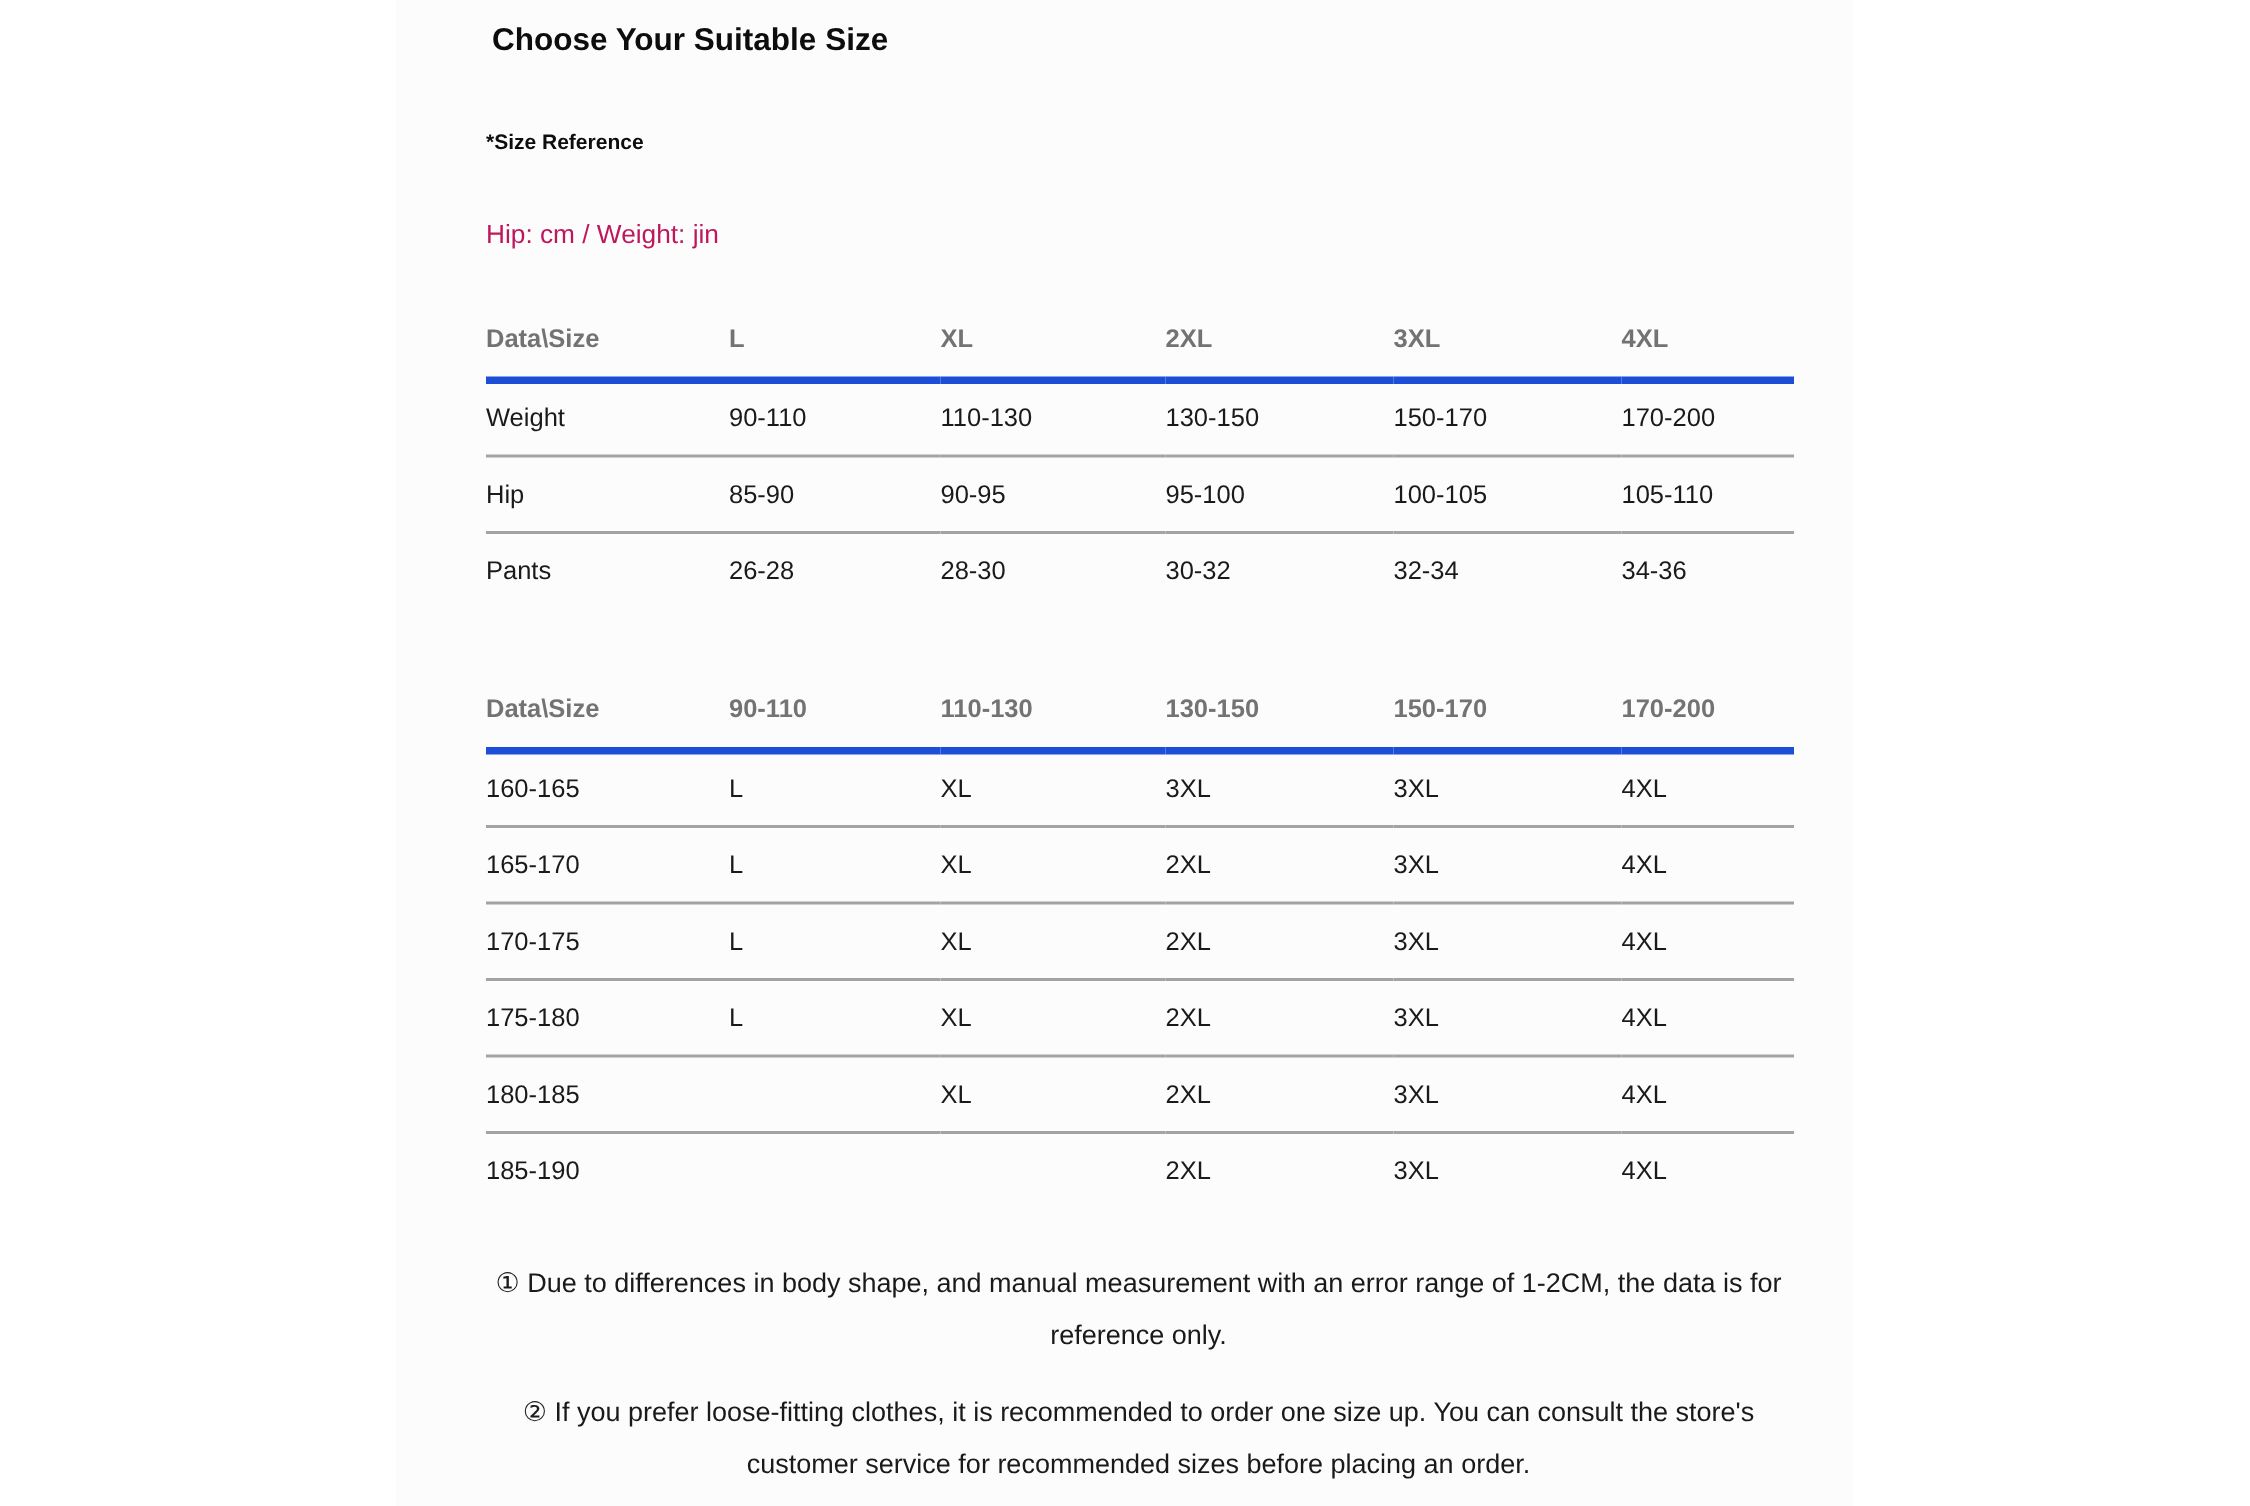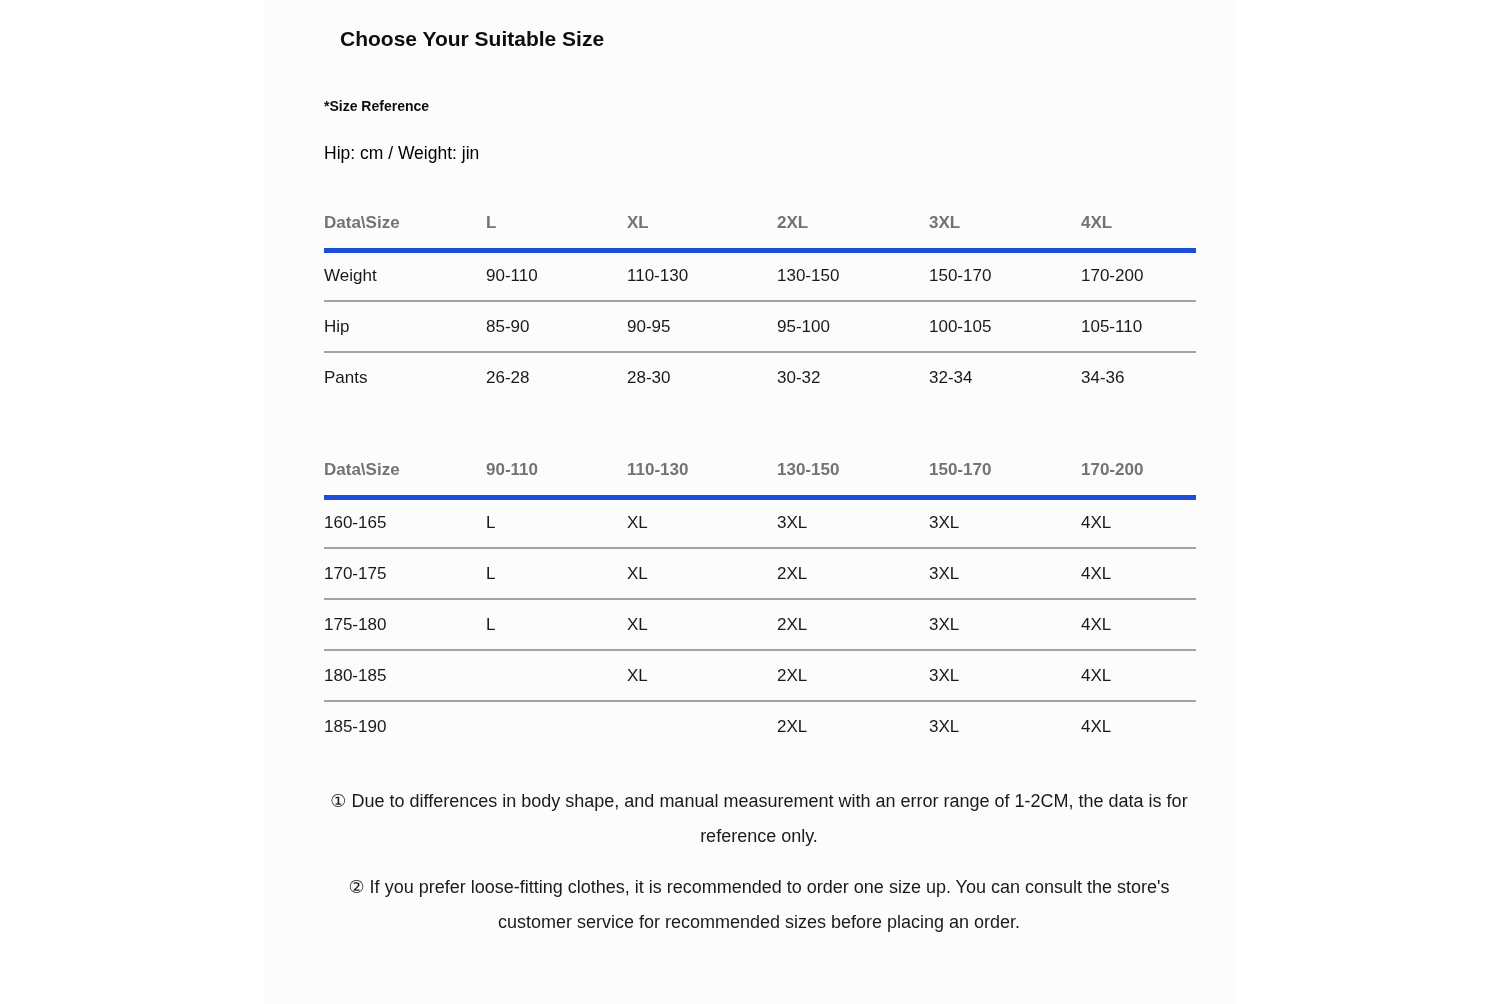--- a/index.html
+++ b/index.html
@@ -20,40 +20,40 @@
   .content {
     position: absolute;
     left: 264px;
     top: 0;
     width: 972px;
     height: 1004px;
     background: #fcfcfc;
     padding: 0 40px 0 60px;
   }
   .title {
-    margin: 16px;
+    margin: 4px;
     padding-top: 10px;
     font-size: 21px;
     line-height: 26px;
     font-weight: 700;
     color: #0d0d0d;
   }
   .subheading {
     margin: 42px 0 0 0;
     font-size: 14px;
     line-height: 24px;
     font-weight: 700;
     color: #0d0d0d;
   }
   .units {
-    margin: 23px 0 0 0;
+    margin: 38px 0 0 0;
     font-size: 17.5px;
     line-height: 24px;
     font-weight: 400;
-    color: #000000;
+    color: #be185d;
   }
   table.size-table {
     border-collapse: collapse;
     table-layout: fixed;
     width: 872px;
     font-size: 17px;
     color: #1a1a1a;
   }
   table.size-table th,
   table.size-table td {
@@ -166,20 +166,28 @@
       <tbody>
         <tr>
           <td>160-165</td>
           <td>L</td>
           <td>XL</td>
           <td>3XL</td>
           <td>3XL</td>
           <td>4XL</td>
         </tr>
         <tr>
+          <td>165-170</td>
+          <td>L</td>
+          <td>XL</td>
+          <td>2XL</td>
+          <td>3XL</td>
+          <td>4XL</td>
+        </tr>
+        <tr>
           <td>170-175</td>
           <td>L</td>
           <td>XL</td>
           <td>2XL</td>
           <td>3XL</td>
           <td>4XL</td>
         </tr>
         <tr>
           <td>175-180</td>
           <td>L</td>

